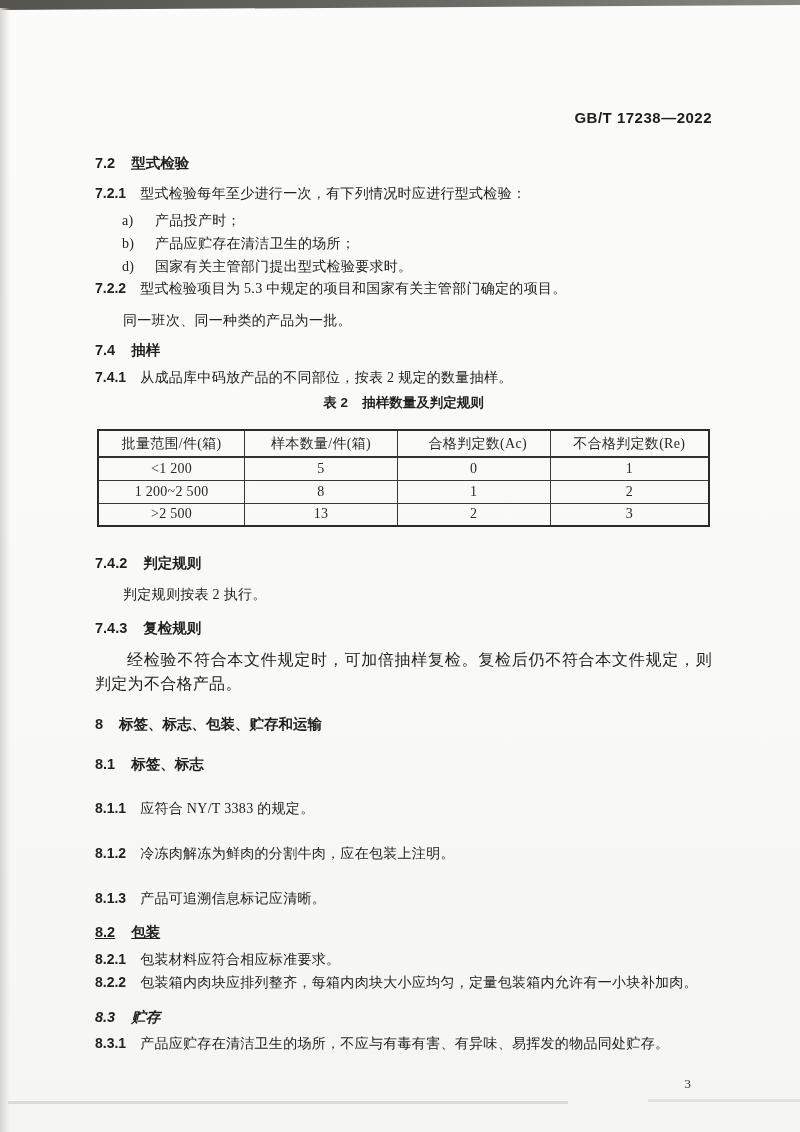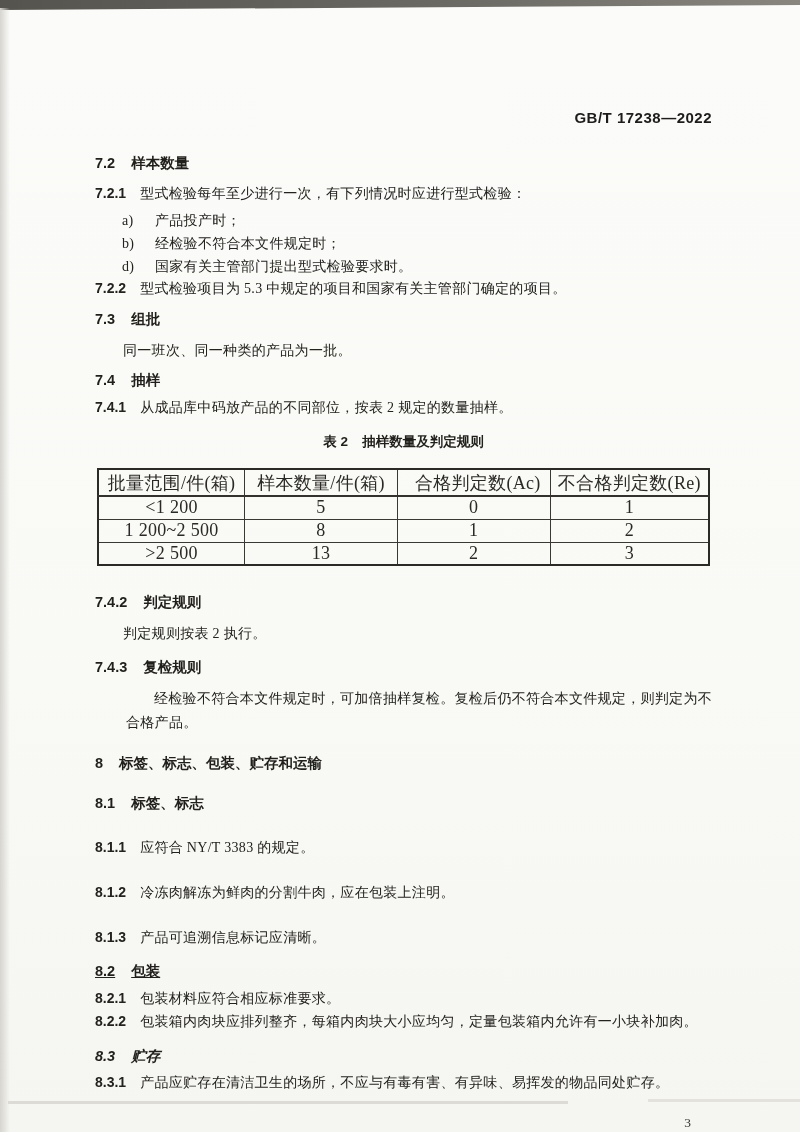--- a/index.html
+++ b/index.html
@@ -39,33 +39,33 @@
     font-family:"Liberation Sans","DejaVu Sans",sans-serif;
     font-weight:bold; font-size:14.5px; line-height:20px; color:#201f1c;
   }
   .heading .num { margin-right:16px; }
   .clause { font-size:14px; line-height:20px; letter-spacing:0.3px; }
   .clause .num {
     font-family:"Liberation Sans","DejaVu Sans",sans-serif;
     font-weight:bold; letter-spacing:0; margin-right:14px; font-size:14px;
   }
   .para { text-indent:2em; font-size:14px; letter-spacing:0.3px; line-height:20px; }
-  .para2 { text-indent:2em; font-size:14px; letter-spacing:0.3px; line-height:24px; text-align:justify;margin-left:31px; }
+  .para2 { text-indent:2em; font-size:16px; letter-spacing:0.3px; line-height:24px; text-align:justify; }
   .list { margin-left:27px; }
   .list-item { font-size:14px; line-height:23px; letter-spacing:0.3px; }
   .list-item .marker { display:inline-block; width:22px; margin-right:11px; }
 
   .tbl-caption {
     text-align:center; font-family:"Liberation Sans","DejaVu Sans",sans-serif;
     font-weight:bold; font-size:13.5px; line-height:18px; color:#201f1c;
   }
   .tbl-caption .cap-label { margin-right:14px; }
   table.sampling {
     margin-left:2px; width:613px; border-collapse:collapse;
-    font-size:18px; color:#2a2926;
+    font-size:14px; color:#2a2926;
   }
   table.sampling th, table.sampling td {
     border:1px solid #3a3833; text-align:center; font-weight:normal;
     letter-spacing:0.3px;
   }
   table.sampling { border:2px solid #2c2a26; }
   table.sampling thead th { height:27px; border-bottom:2px solid #34322d; }
   table.sampling td { height:23px; }
   .col1 { width:24%; } .col2 { width:25%;margin-top:40px; } .col3 { width:25%;padding-left:8px; } .col4 { width:26%; }
 
@@ -78,21 +78,21 @@
 
   
   .mt-h72 { margin-top:24px; }
   .mt-c721 { margin-top:10px; }
   .mt-list { margin-top:5px; }
   .mt-c722 { margin-top:0px; }
   .mt-h73 { margin-top:10px; }
   .mt-p73 { margin-top:12px; }
   .mt-h74 { margin-top:9px; }
   .mt-c741 { margin-top:7px; }
-  .mt-cap { margin-top:15px; }
+  .mt-cap { margin-top:6px; }
   .mt-tbl { margin-top:17px; }
   .mt-h742 { margin-top:26px; }
   .mt-p742 { margin-top:12px; }
   .mt-h743 { margin-top:13px; }
   .mt-p743 { margin-top:10px; }
   .mt-h8 { margin-top:18px; }
   .mt-h81 { margin-top:20px; }
   .mt-g81 { margin-top:6px; }
   .mt-h82 { margin-top:13px;text-decoration:underline; }
   .mt-g82 { margin-top:6px; }
@@ -107,46 +107,43 @@
   <div class="scan-top-edge"></div>
   <div class="scan-left-edge"></div>
   <div class="scan-bottom-edge"></div>
   <div class="scan-bottom-edge2"></div>
 
   <div class="body">
 
     <div class="doc-number">GB/T 17238—2022</div>
 
     <div class="heading mt-h72">
-      <span class="num">7.2</span><span>样本数量</span>
+      <span class="num">7.2</span><span>型式检验</span>
     </div>
 
     <p class="clause mt-c721">
       <span class="num">7.2.1</span><span>型式检验每年至少进行一次，有下列情况时应进行型式检验：</span>
     </p>
 
     <div class="list mt-list">
       <div class="list-item">
         <span class="marker">a)</span><span>产品投产时；</span>
       </div>
       <div class="list-item">
-        <span class="marker">b)</span><span>经检验不符合本文件规定时；</span>
+        <span class="marker">b)</span><span>产品应贮存在清洁卫生的场所；</span>
       </div>
       <div class="list-item">
         <span class="marker">d)</span><span>国家有关主管部门提出型式检验要求时。</span>
       </div>
     </div>
 
     <p class="clause mt-c722">
       <span class="num">7.2.2</span><span>型式检验项目为 5.3 中规定的项目和国家有关主管部门确定的项目。</span>
     </p>
 
-    <div class="heading mt-h73">
-      <span class="num">7.3</span><span>组批</span>
-    </div>
     <p class="para mt-p73">同一班次、同一种类的产品为一批。</p>
 
     <div class="heading mt-h74">
       <span class="num">7.4</span><span>抽样</span>
     </div>
     <p class="clause mt-c741">
       <span class="num">7.4.1</span><span>从成品库中码放产品的不同部位，按表 2 规定的数量抽样。</span>
     </p>
 
     <div class="tbl-caption mt-cap">

